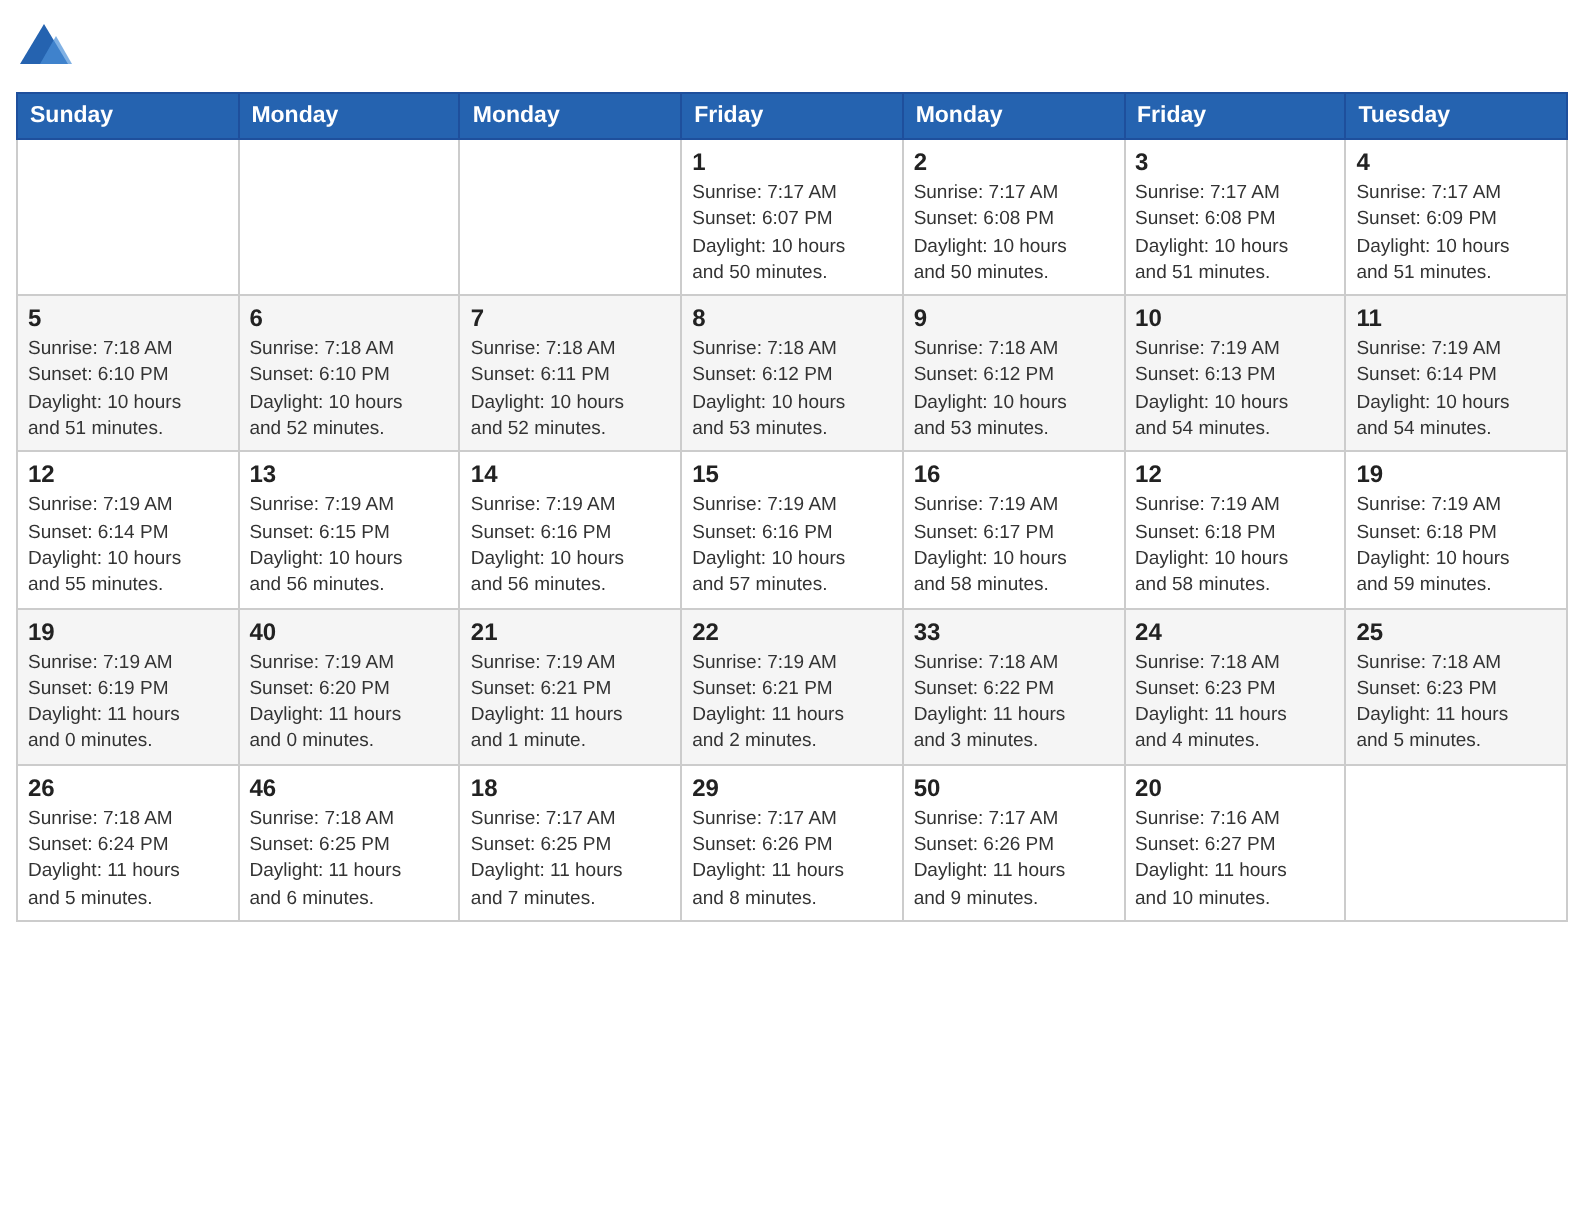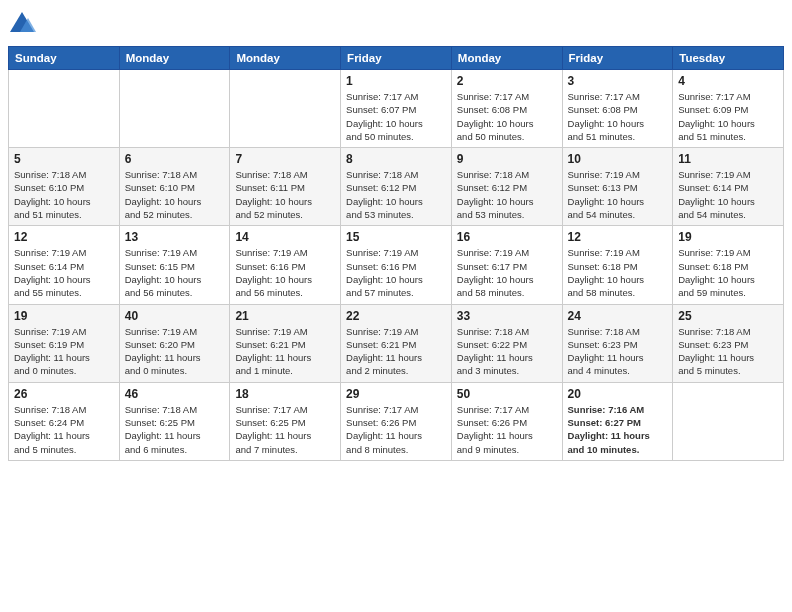--- a/index.html
+++ b/index.html
@@ -345,21 +345,21 @@
           </td>
           <td>
             <span class="day-num">50</span>
             <div class="day-info" style="white-space: pre-line;">Sunrise: 7:17 AM
 Sunset: 6:26 PM
 Daylight: 11 hours
 and 9 minutes.</div>
           </td>
           <td>
             <span class="day-num">20</span>
-            <div class="day-info" style="white-space: pre-line; font-weight: bold;">Sunrise: 7:16 AM
+            <div class="day-info" style="white-space: pre-line;">Sunrise: 7:16 AM
 Sunset: 6:27 PM
 Daylight: 11 hours
 and 10 minutes.</div>
           </td>
           <td class="empty-cell"></td>
         </tr>
       </tbody>
   </table>
 </div>
 

